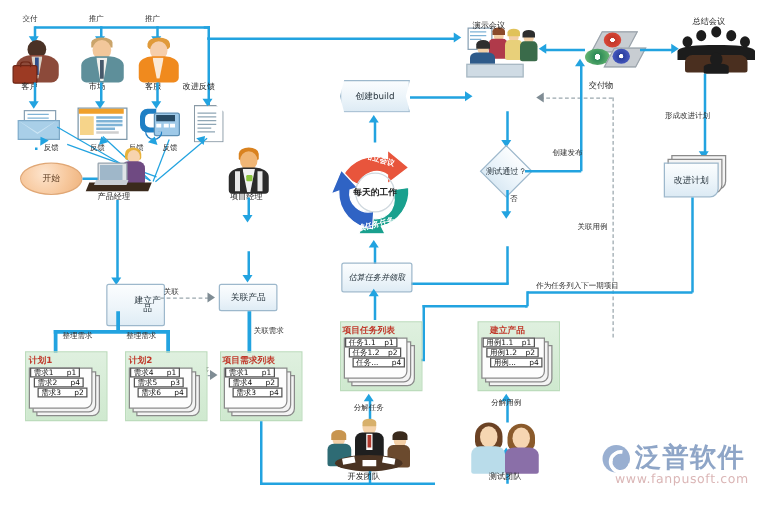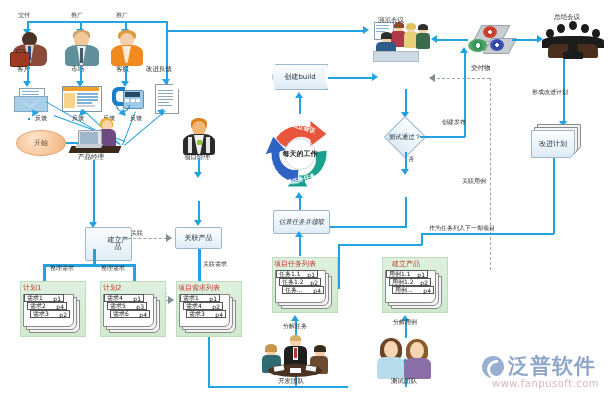--- a/index.html
+++ b/index.html
@@ -64,21 +64,21 @@
 
   
   .alabel{position:absolute;font-size:6.5px;color:#1e1e1e;white-space:nowrap;text-align:center;}
 
   
   .panel{
     position:absolute;box-sizing:border-box;
     background:linear-gradient(180deg,#dff0df 0%,#cfe9cf 100%);
     border:1px solid #bcdcbc;
   }
-  .panel-title{position:absolute;font-size:7px;font-weight:normal;color:#c0392b;white-space:nowrap;}
+  .panel-title{position:absolute;font-size:7px;font-weight:bold;color:#c0392b;white-space:nowrap;}
   .card{
     position:absolute;box-sizing:border-box;background:#fdfdfd;
     border:1px solid #8a8a8a;
   }
   .card.back{background:#f4f4f4;}
   .card-row{
     position:absolute;box-sizing:border-box;background:#fff;border:1px solid #555;
     font-size:6px;color:#111;display:flex;align-items:center;
     padding:0 2px;justify-content:space-between;white-space:nowrap;
   }

